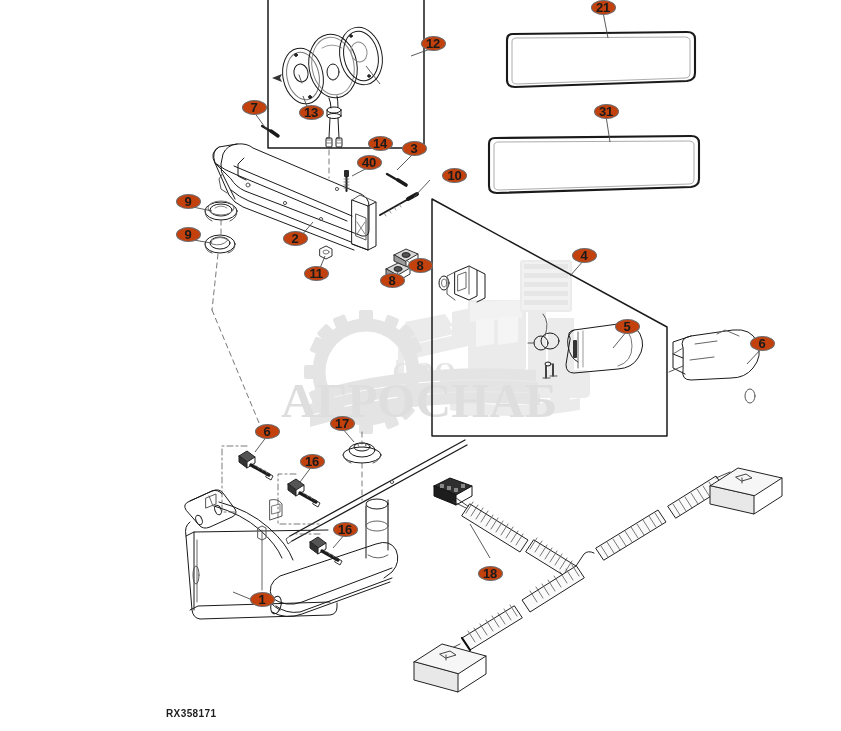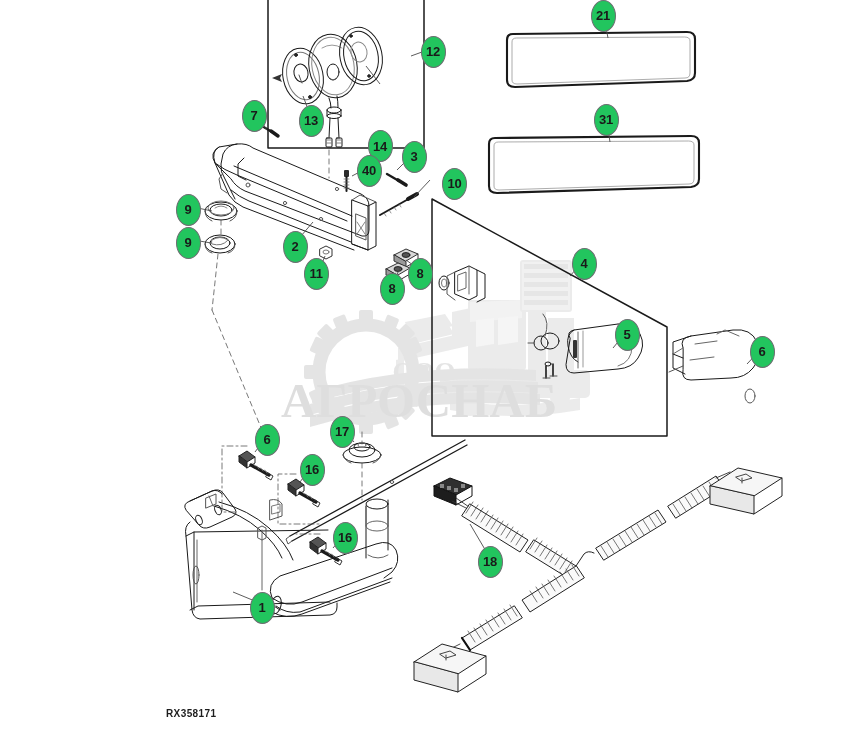--- a/index.html
+++ b/index.html
@@ -24,25 +24,25 @@
     width: 841px;
     height: 731px;
   }
   #watermark-layer { z-index: 1; }
   #art-layer { z-index: 2; }
   #callout-layer { z-index: 3; }
 
   .callout {
     position: absolute;
     width: 25px;
-    height: 32px;
+    height: 15px;
     margin-left: -12.5px;
     margin-top: -12.5px;
     border-radius: 50%;
-    background: #22c55e;
+    background: #c2410c;
     border: 1.1px solid #6e6e72;
     box-sizing: border-box;
     display: flex;
     align-items: center;
     justify-content: center;
     font-family: "Liberation Sans", sans-serif;
     font-size: 13px;
     font-weight: bold;
     color: #1a1a1a;
     letter-spacing: -0.3px;
@@ -524,29 +524,29 @@
     <div class="callout" style="left:414px;top:153px;">3</div>
     <div class="callout" style="left:584px;top:260px;">4</div>
     <div class="callout" style="left:627px;top:331px;">5</div>
     <div class="callout" style="left:762px;top:348px;">6</div>
     <div class="callout" style="left:254px;top:112px;">7</div>
     <div class="callout" style="left:420px;top:270px;">8</div>
     <div class="callout" style="left:392px;top:285px;">8</div>
     <div class="callout" style="left:188px;top:206px;">9</div>
     <div class="callout" style="left:188px;top:239px;">9</div>
     <div class="callout" style="left:430px;top:180px;margin-left:12px;">10</div>
-    <div class="callout" style="left:316px;top:270px;">11</div>
+    <div class="callout" style="left:316px;top:278px;">11</div>
     <div class="callout" style="left:433px;top:48px;">12</div>
     <div class="callout" style="left:311px;top:117px;">13</div>
-    <div class="callout" style="left:380px;top:94px;margin-top:36px;">14</div>
+    <div class="callout" style="left:380px;top:100px;margin-top:36px;">14</div>
     <div class="callout" style="left:267px;top:436px;">6</div>
     <div class="callout" style="left:312px;top:466px;">16</div>
     <div class="callout" style="left:345px;top:534px;">16</div>
     <div class="callout" style="left:342px;top:428px;">17</div>
-    <div class="callout" style="left:490px;top:558px;">18</div>
+    <div class="callout" style="left:490px;top:578px;">18</div>
     <div class="callout" style="left:369px;top:167px;">40</div>
     <div class="callout" style="left:603px;top:12px;">21</div>
     <div class="callout" style="left:606px;top:116px;">31</div>
   </div>
 
   <div class="partnum">RX358171</div>
 
 </div>
 
 </body></html>

